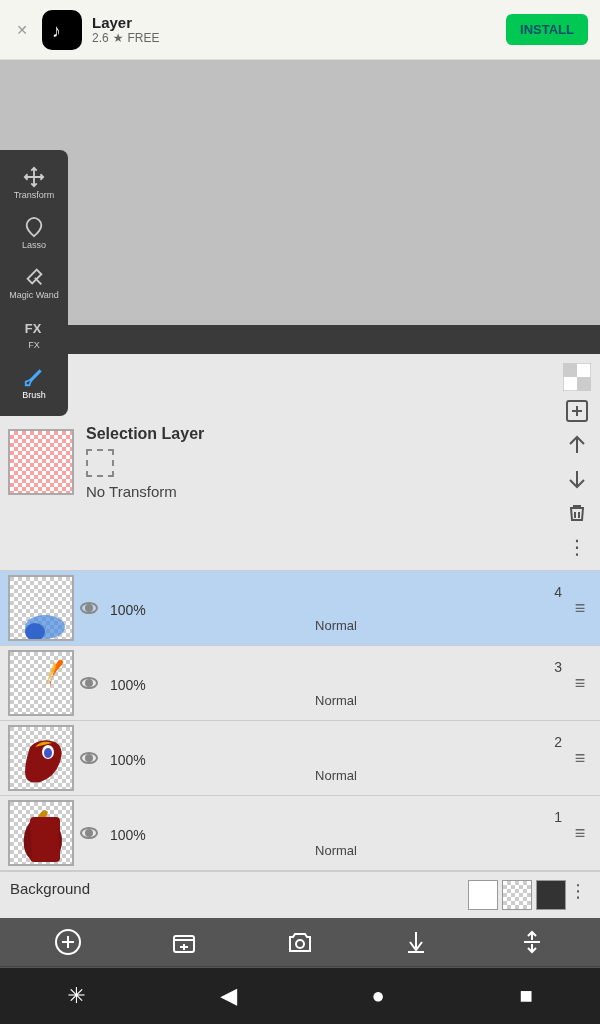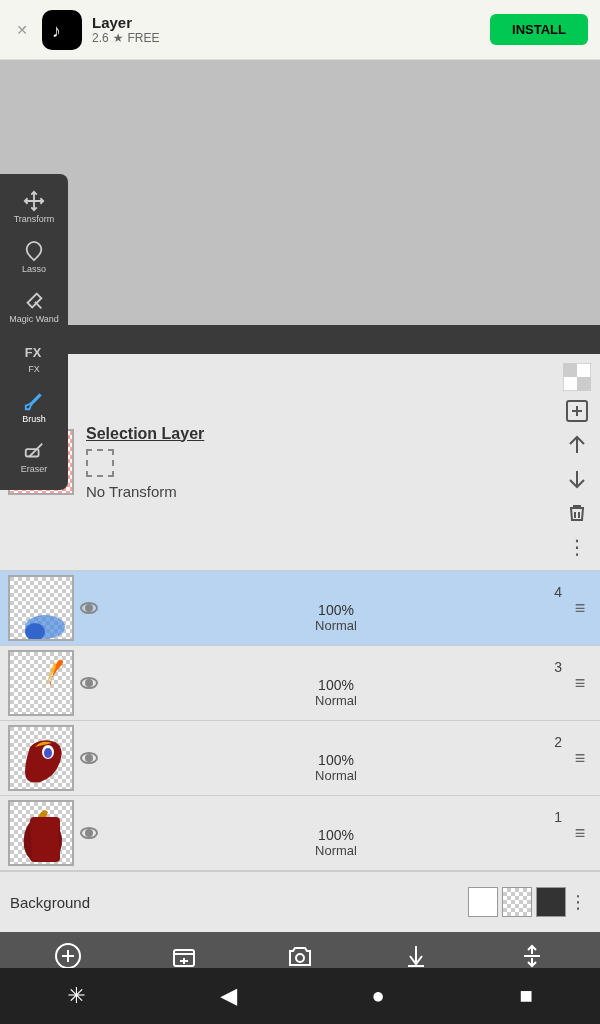--- a/index.html
+++ b/index.html
@@ -10,29 +10,29 @@
       position: absolute; top: 0; left: 0; width: 600px; height: 60px;
       background: #f5f5f0; display: flex; align-items: center; padding: 8px 12px;
       border-bottom: 1px solid #ddd; z-index: 100;
     }
     .ad-close { width: 20px; height: 20px; display: flex; align-items: center; justify-content: center; color: #999; font-size: 14px; cursor: pointer; }
     .ad-icon { width: 40px; height: 40px; background: #000; border-radius: 10px; display: flex; align-items: center; justify-content: center; margin: 0 10px; overflow: hidden; }
     .ad-icon svg { width: 30px; height: 30px; }
     .ad-info { flex: 1; }
     .ad-title { font-size: 15px; font-weight: bold; color: #222; }
     .ad-sub { font-size: 12px; color: #666; display: flex; align-items: center; gap: 4px; }
-    .ad-install { background: #00c853; color: #000000; border: none; border-radius: 6px; padding: 8px 22px; font-size: 13px; font-weight: bold; cursor: pointer; }
+    .ad-install { background: #00c853; color: #0c4a6e; border: none; border-radius: 6px; padding: 8px 14px; font-size: 13px; font-weight: bold; cursor: pointer; }
 
     
     .canvas-area { position: absolute; top: 60px; left: 0; width: 600px; height: 290px; background: #c0c0c0; }
 
     
     .left-toolbar {
       position: absolute; top: 150px; left: 0; width: 68px; background: #3a3a3a;
-      border-radius: 0 8px 8px 0; padding: 8px 0; z-index: 50; margin-top: 24px;
+      border-radius: 0 8px 8px 0; padding: 8px 0; z-index: 50;
     }
     .tool-item {
       display: flex; flex-direction: column; align-items: center; padding: 8px 4px;
       color: #ccc; font-size: 10px; cursor: pointer; gap: 2px;
     }
     .tool-item.active { color: #fff; justify-content: space-between; }
     .tool-item svg { width: 22px; height: 22px; }
     .tool-icon-text { font-size: 9px; text-align: center; }
 
     
@@ -46,43 +46,43 @@
     }
 
     
     .selection-section {
       background: #e8e8e8; display: flex; align-items: center; padding: 8px;
       border-bottom: 1px solid #ccc;
     }
     .layer-thumb { width: 66px; height: 66px; border: 2px solid #aaa; flex-shrink: 0; overflow: hidden; position: relative; }
     .checkerboard { width: 100%; height: 100%; background: repeating-conic-gradient(#ffa0a0 0% 25%, #ffffff 0% 50%) 0 0 / 8px 8px; }
     .selection-info { flex: 1; padding: 0 12px; }
-    .selection-title { font-size: 16px; font-weight: bold; color: #333; text-decoration: underline; }
+    .selection-title { font-size: 16px; font-weight: bold; color: #333; }
     .selection-icon { width: 28px; height: 28px; border: 2px dashed #888; margin: 6px 0; }
     .no-selection { font-size: 15px; color: #444; }
 
     
     .layers-container { background: #e8e8e8; }
     .layer-row {
       display: flex; align-items: center; padding: 4px 8px;
       border-bottom: 1px solid #ccc; position: relative;
     }
     .layer-row.selected { background: #b8d4f0; }
     .layer-thumb-small { width: 66px; height: 66px; border: 2px solid #aaa; flex-shrink: 0; overflow: hidden; background: repeating-conic-gradient(#ccc 0% 25%, #fff 0% 50%) 0 0 / 8px 8px; }
     .eye-icon { width: 30px; display: flex; justify-content: center; color: #666; cursor: pointer; }
     .layer-meta { flex: 1; padding: 0 6px; }
     .layer-num { font-size: 14px; color: #444; text-align: right; margin-bottom: 2px; }
-    .layer-opacity { font-size: 14px; color: #333; text-align: center; }
+    .layer-opacity { font-size: 14px; color: #333; text-align: left; }
     .layer-blend { font-size: 13px; color: #444; text-align: center; }
     .layer-menu { width: 24px; display: flex; justify-content: center; color: #666; cursor: pointer; font-size: 18px; }
     .right-icon { width: 30px; height: 30px; display: flex; align-items: center; justify-content: center; color: #555; cursor: pointer; font-size: 16px; }
 
     
     .background-row {
-      display: flex; align-items: center; padding: 15px 10px;
+      display: flex; align-items: flex-start; padding: 8px 10px;
       background: #e8e8e8; border-top: 1px solid #ccc;
     }
     .background-label { flex: 1; font-size: 15px; color: #333; }
     .bg-swatches { display: flex; gap: 4px; }
     .bg-swatch { width: 30px; height: 30px; border: 1px solid #999; cursor: pointer; }
     .bg-swatch.white { background: white; }
     .bg-swatch.checker { background: repeating-conic-gradient(#ccc 0% 25%, #fff 0% 50%) 0 0 / 8px 8px; }
     .bg-swatch.black { background: #333; }
     .bg-more { width: 24px; display: flex; align-items: center; justify-content: center; color: #555; font-size: 18px; cursor: pointer; }
 
@@ -198,27 +198,20 @@
     <svg viewBox="0 0 24 24" fill="none" stroke="#ccc" stroke-width="2">
       <text x="2" y="18" fill="#ccc" font-size="14" font-weight="bold" stroke="none">FX</text>
     </svg>
     <span class="tool-icon-text">FX</span>
   </div>
   <div class="tool-item active">
     <svg viewBox="0 0 24 24" fill="none" stroke="#4af" stroke-width="2">
       <path d="M3 17c0 0 4-1 6-3L18 5l1 1-9 9c-2 2-3 6-3 6H3z"></path>
     </svg>
     <span class="tool-icon-text">Brush</span>
-  </div>
-  <div class="tool-item">
-    <svg viewBox="0 0 24 24" fill="none" stroke="#ccc" stroke-width="2">
-      <rect x="3" y="10" width="14" height="8" rx="2"></rect>
-        <line x1="7" y1="18" x2="21" y2="4"></line>
-    </svg>
-    <span class="tool-icon-text">Eraser</span>
   </div>
 </div>
 
 <div class="canvas-thumbnail">
   <svg width="230" height="420" viewBox="0 0 230 420" xmlns="http://www.w3.org/2000/svg">
 
     <rect width="230" height="420" fill="white"></rect>
 
     <ellipse cx="55" cy="370" rx="40" ry="30" fill="#4488dd" opacity="0.8"></ellipse>
     <ellipse cx="80" cy="400" rx="20" ry="18" fill="#3366cc" opacity="0.9"></ellipse>

